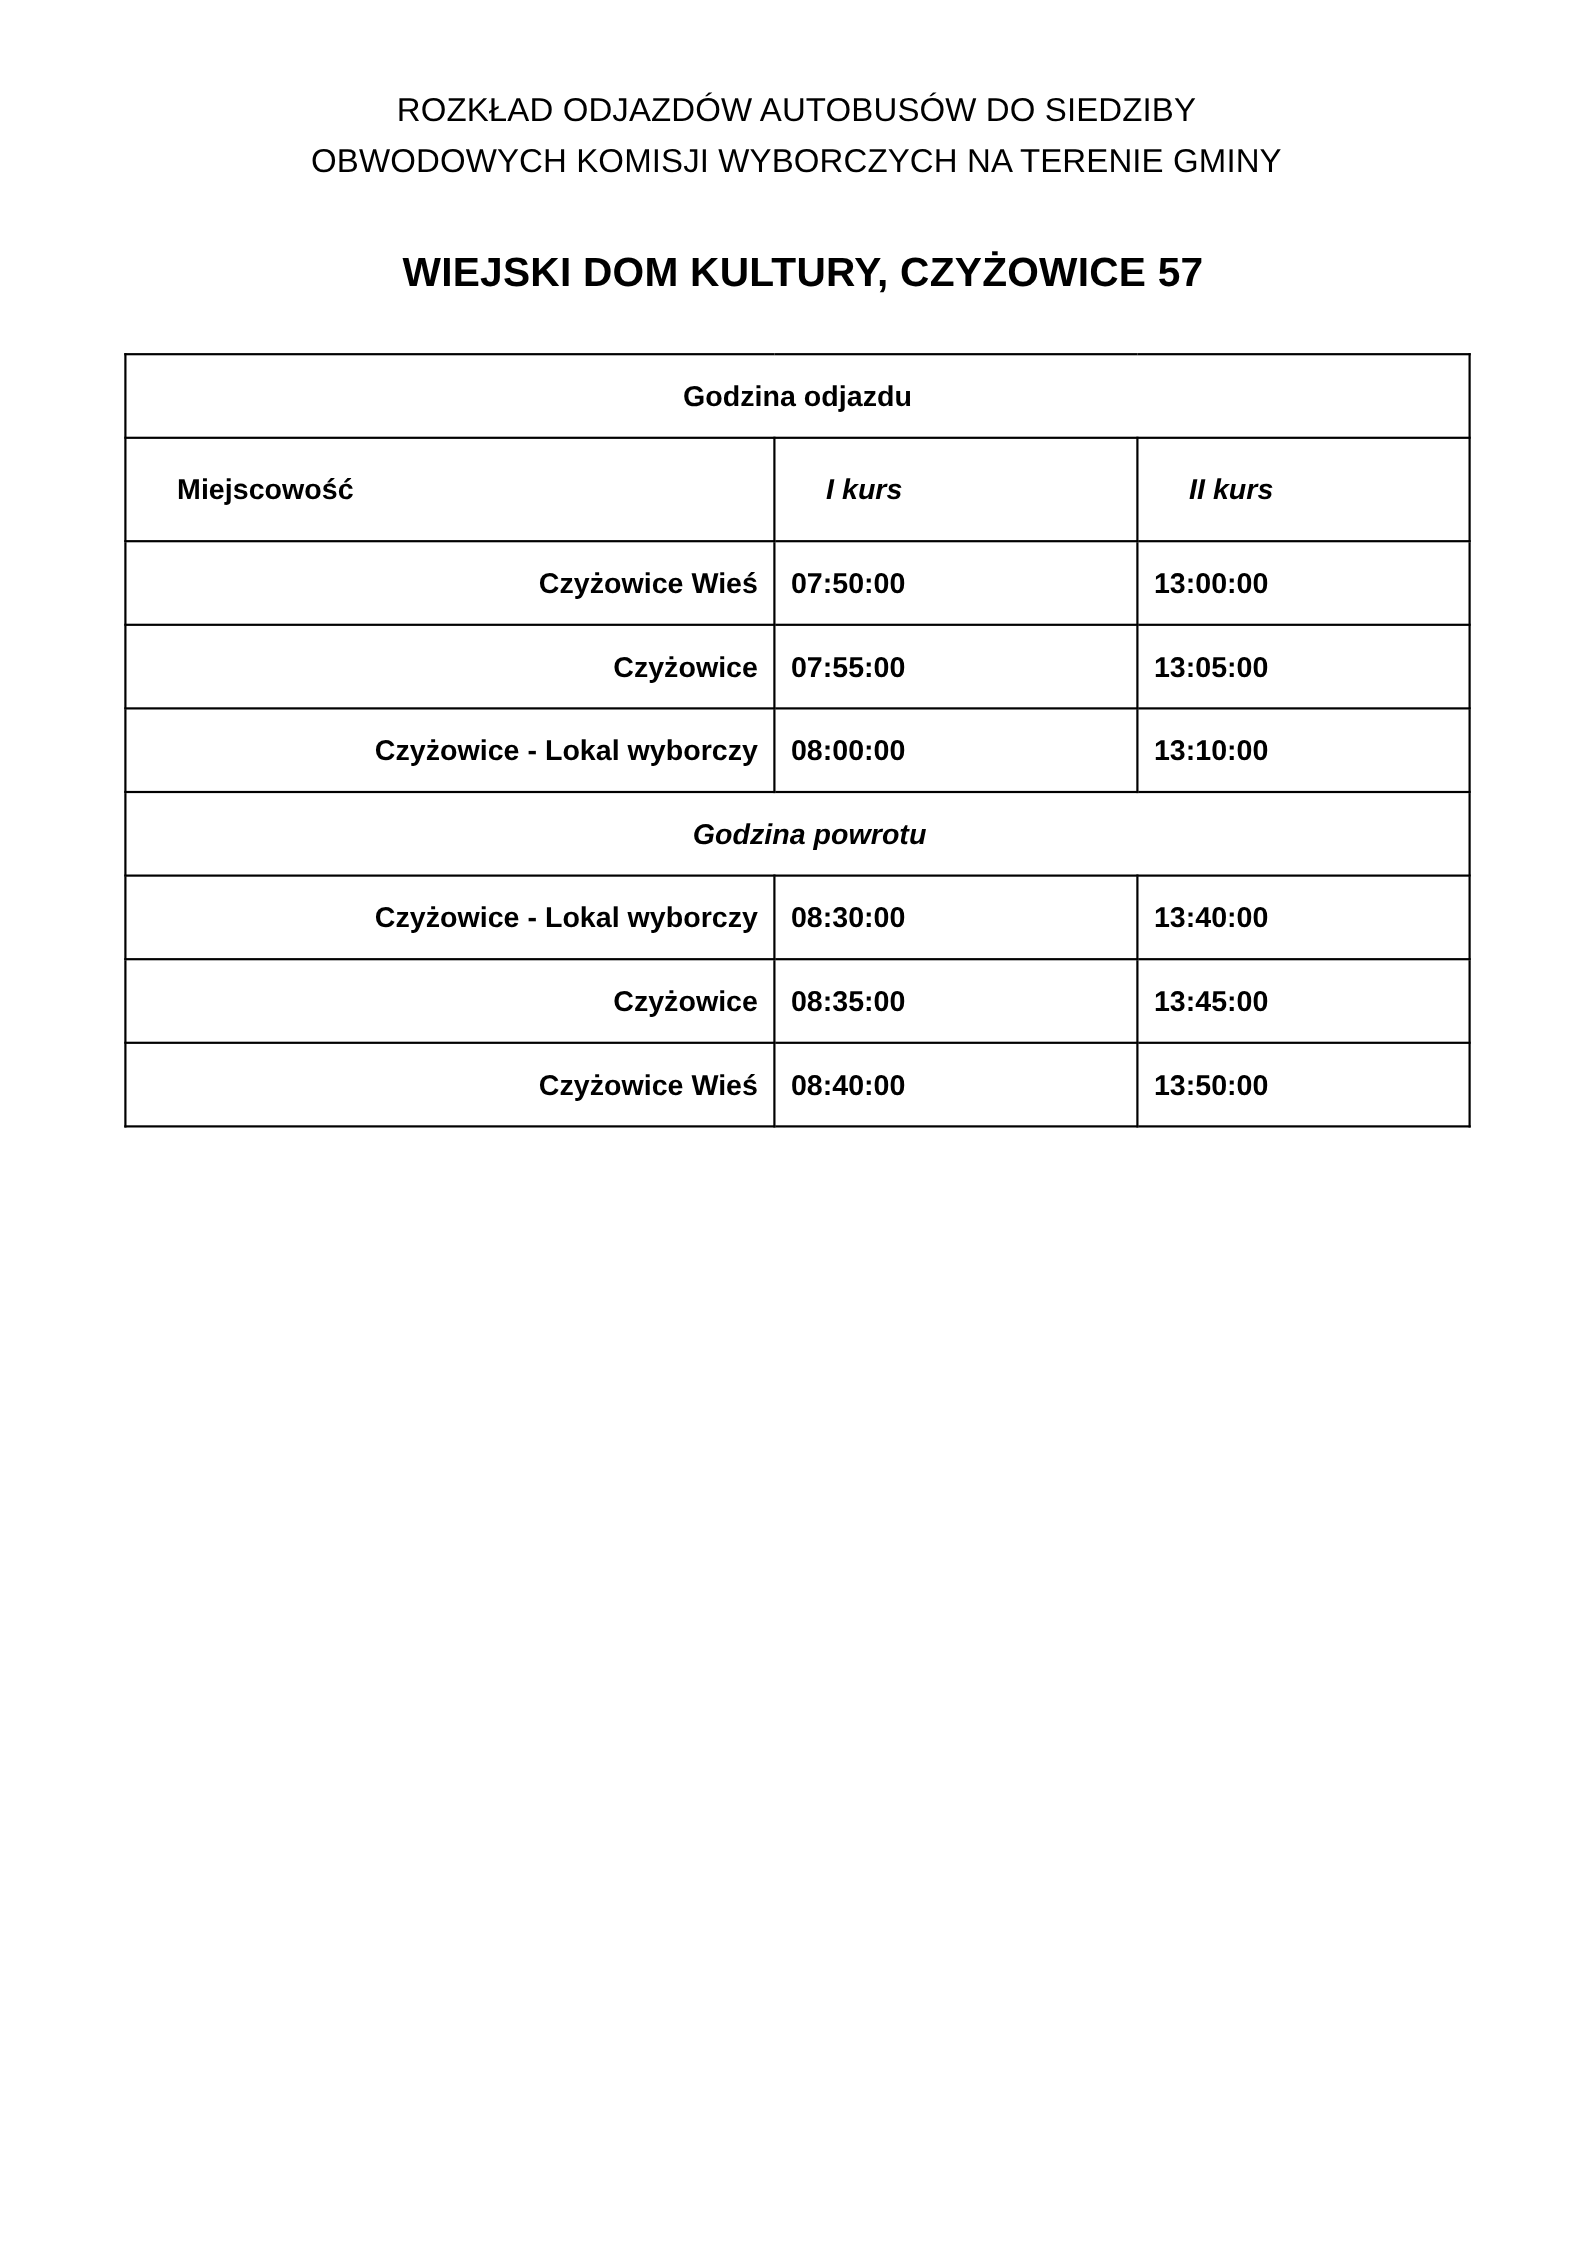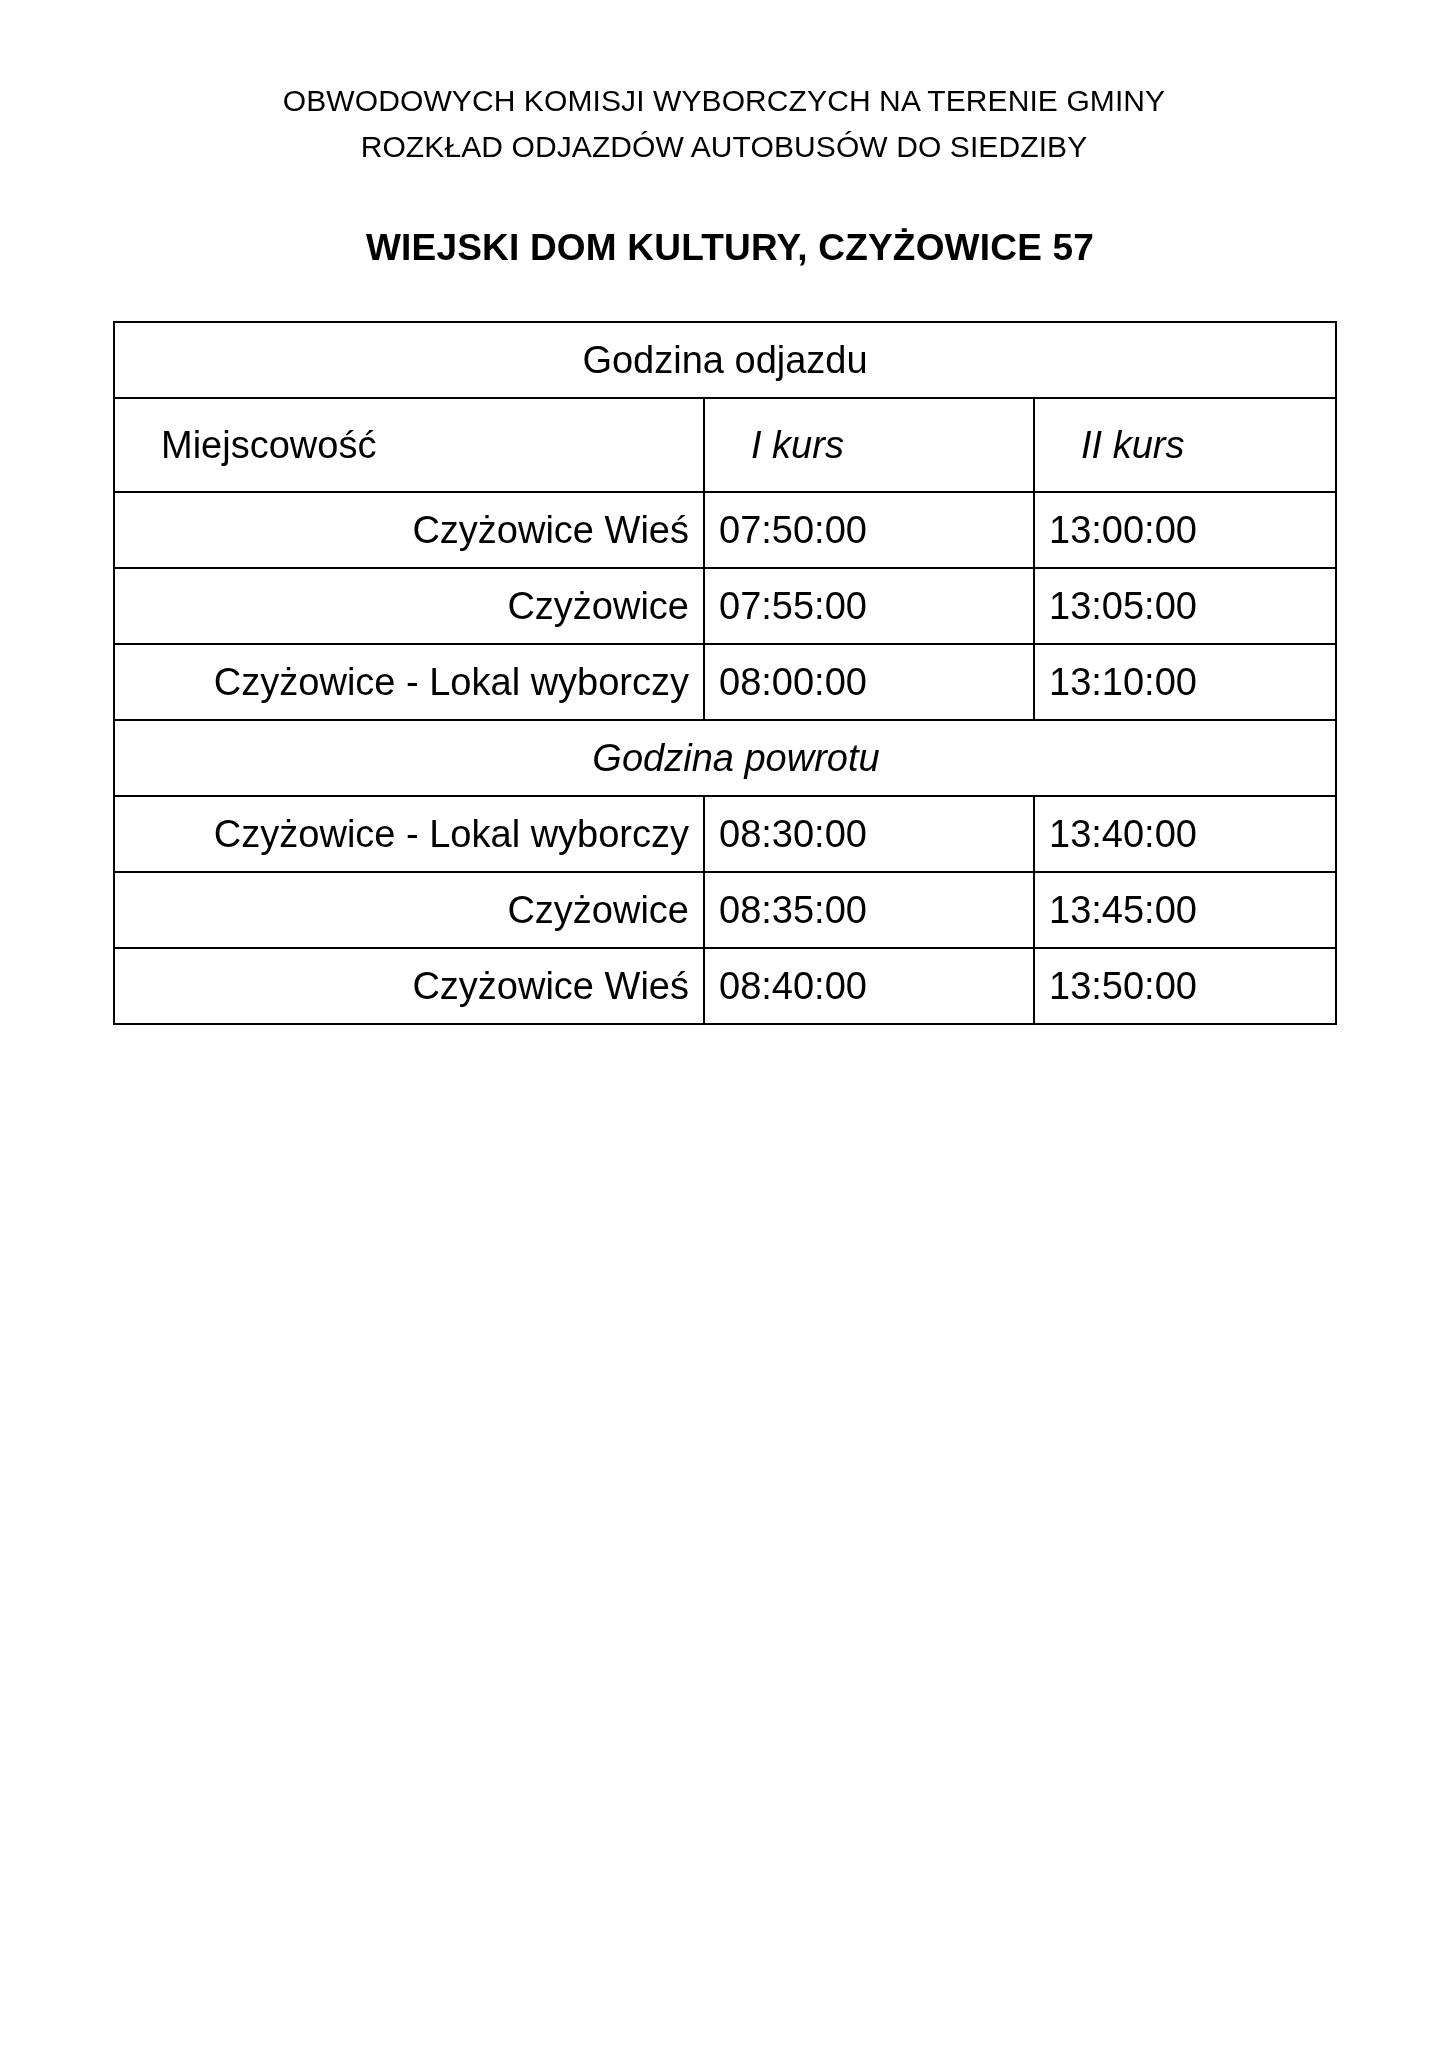--- a/index.html
+++ b/index.html
@@ -47,22 +47,22 @@
   table.schedule {
     border-collapse: collapse;
     width: 100%;
     table-layout: fixed;
   }
   table.schedule td {
     border: 2px solid #000000;
     padding: 0 14px;
     height: 74px;
     vertical-align: middle;
-    font-size: 38px;
-    font-weight: 400;
+    font-size: 26px;
+    font-weight: 700;
   }
   col.c-place { width: 590px; }
   col.c-kurs1 { width: 330px; }
   col.c-kurs2 { width: 302px; }
 
   td.section-head {
     text-align: center;
     font-size: 30px;
     height: 74px;
   }
@@ -93,22 +93,22 @@
     text-align: left;
     font-size: 29px;
   }
 </style>
 </head>
 <body>
 
 <div class="page">
 
   <div class="doc-header">
+    <div class="line">ROZKŁAD ODJAZDÓW AUTOBUSÓW DO SIEDZIBY</div>
     <div class="line">OBWODOWYCH KOMISJI WYBORCZYCH NA TERENIE GMINY</div>
-    <div class="line">ROZKŁAD ODJAZDÓW AUTOBUSÓW DO SIEDZIBY</div>
   </div>
 
   <div class="doc-subtitle">WIEJSKI DOM KULTURY, CZYŻOWICE 57</div>
 
   <div class="table-wrap">
     <table class="schedule">
       <colgroup>
         <col class="c-place">
         <col class="c-kurs1">
         <col class="c-kurs2">

